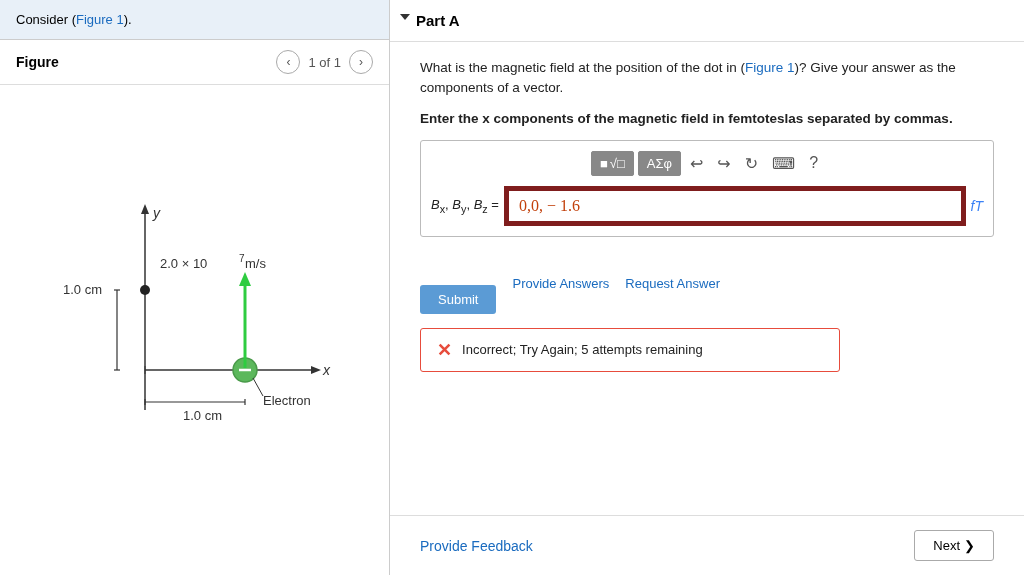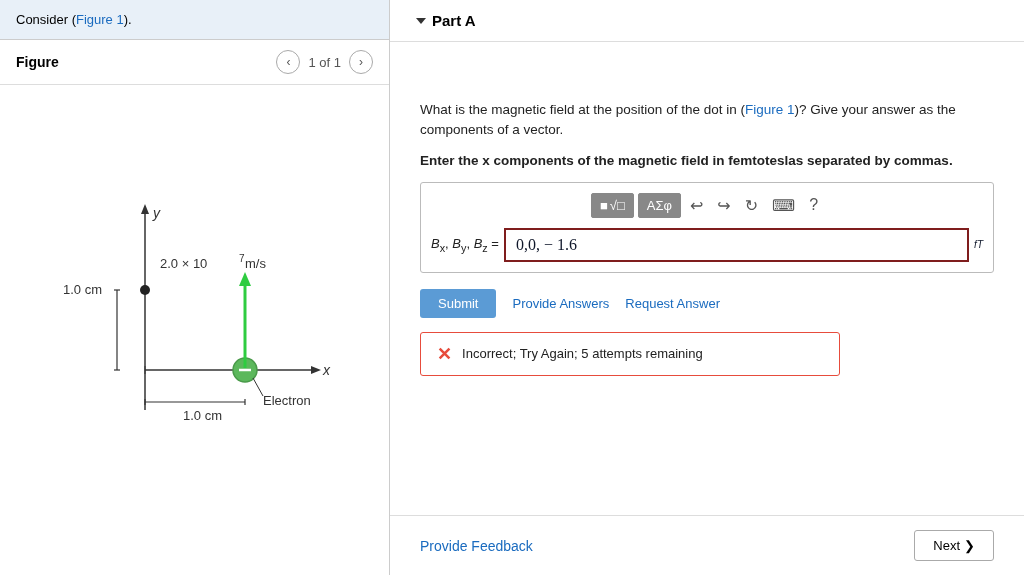--- a/index.html
+++ b/index.html
@@ -66,22 +66,21 @@
     .right-panel {
       flex: 1;
       display: flex;
       flex-direction: column;
       padding: 0;
       overflow-y: auto;
     }
 
     .part-header {
       display: flex;
-      align-items: center;
-      padding: 12px 28px;
+      padding: 12px 12px;
       border-bottom: 1px solid #ddd;
       gap: 8px;
     }
     .part-triangle {
       width: 0; height: 0;
       border-left: 6px solid #333;
       border-top: 5px solid transparent;
       border-bottom: 5px solid transparent;
       transform: rotate(90deg);
     }
@@ -92,21 +91,20 @@
 
     .part-content {
       padding: 16px 30px;
     }
 
     .question-text {
       font-size: 13.5px;
       line-height: 1.5;
       margin-bottom: 12px;
       color: #222;
-      margin-top: 42px;
     }
     .question-text a { color: #1a6bbf; text-decoration: none; }
 
     .instruction-text {
       font-size: 13.5px;
       font-weight: bold;
       margin-bottom: 14px;
       color: #222;
     }
 
@@ -151,48 +149,49 @@
       align-items: center;
       gap: 5px;
     }
     .field-label {
       font-size: 13px;
       white-space: nowrap;
       color: #222;
     }
     .answer-input {
       flex: 1;
-      border: 2px solid #7f1d1d;
+      border: 5px solid #7f1d1d;
       padding: 6px 10px;
       font-size: 16px;
       font-family: 'Times New Roman', serif;
       outline: none;
-      color: #0f172a;
+      color: #c2410c;
     }
     .unit-label {
-      font-size: 10px;
-      color: #0f172a;
+      font-size: 14px;
+      color: #3b82f6;
       white-space: nowrap;
       font-style: italic;
     }
 
     .actions-row {
       display: flex;
       align-items: center;
       gap: 16px;
       margin-bottom: 14px;
     }
     .submit-btn {
       background: #5b9bd5;
       color: #fff;
       border: none;
       padding: 7px 18px;
       font-size: 13px;
       cursor: pointer;
       border-radius: 3px;
+      margin-top: 32px;
     }
     .link-btn {
       background: none;
       border: none;
       color: #1a6bbf;
       cursor: pointer;
       font-size: 13px;
       text-decoration: none;
     }
 

